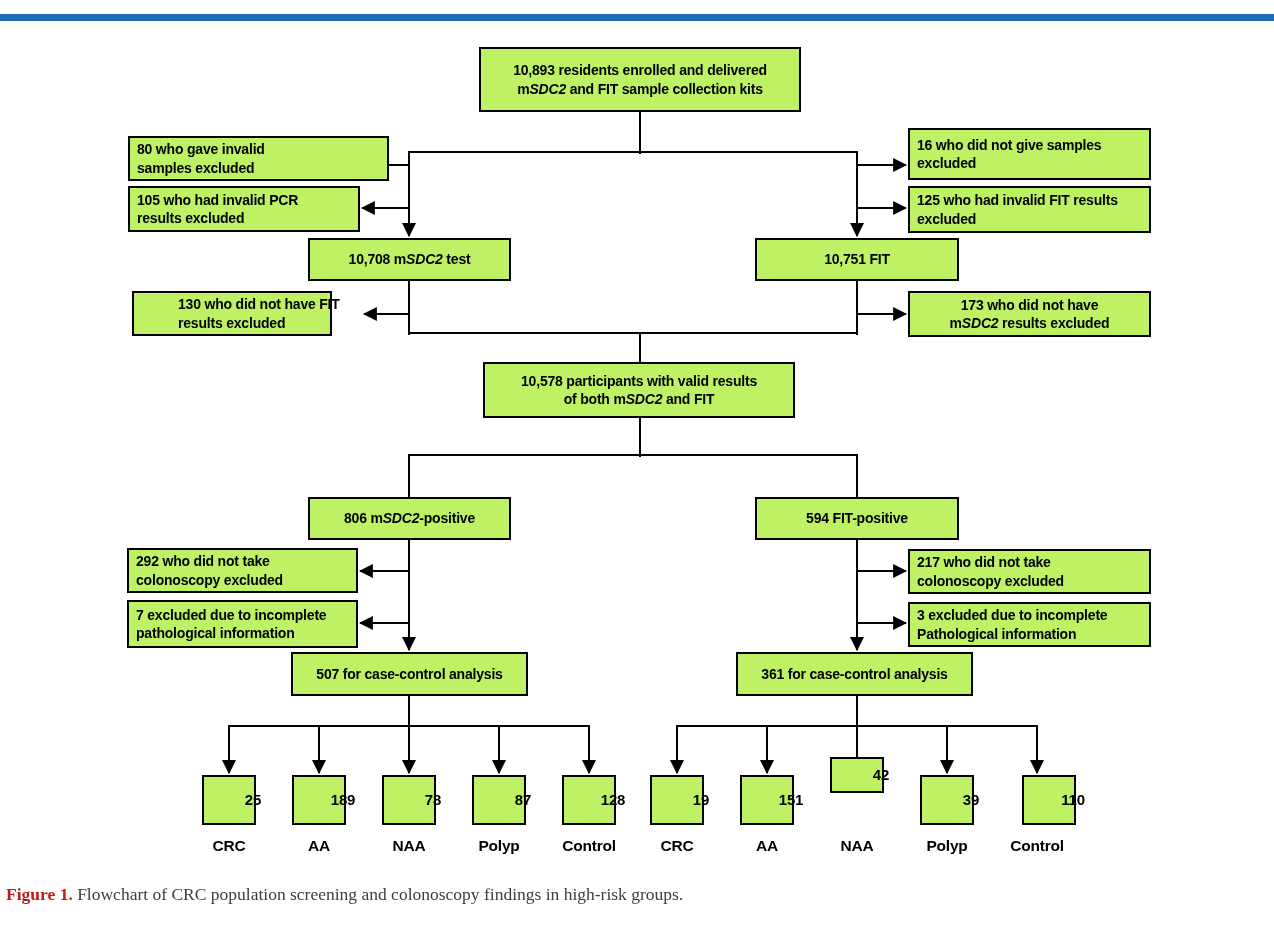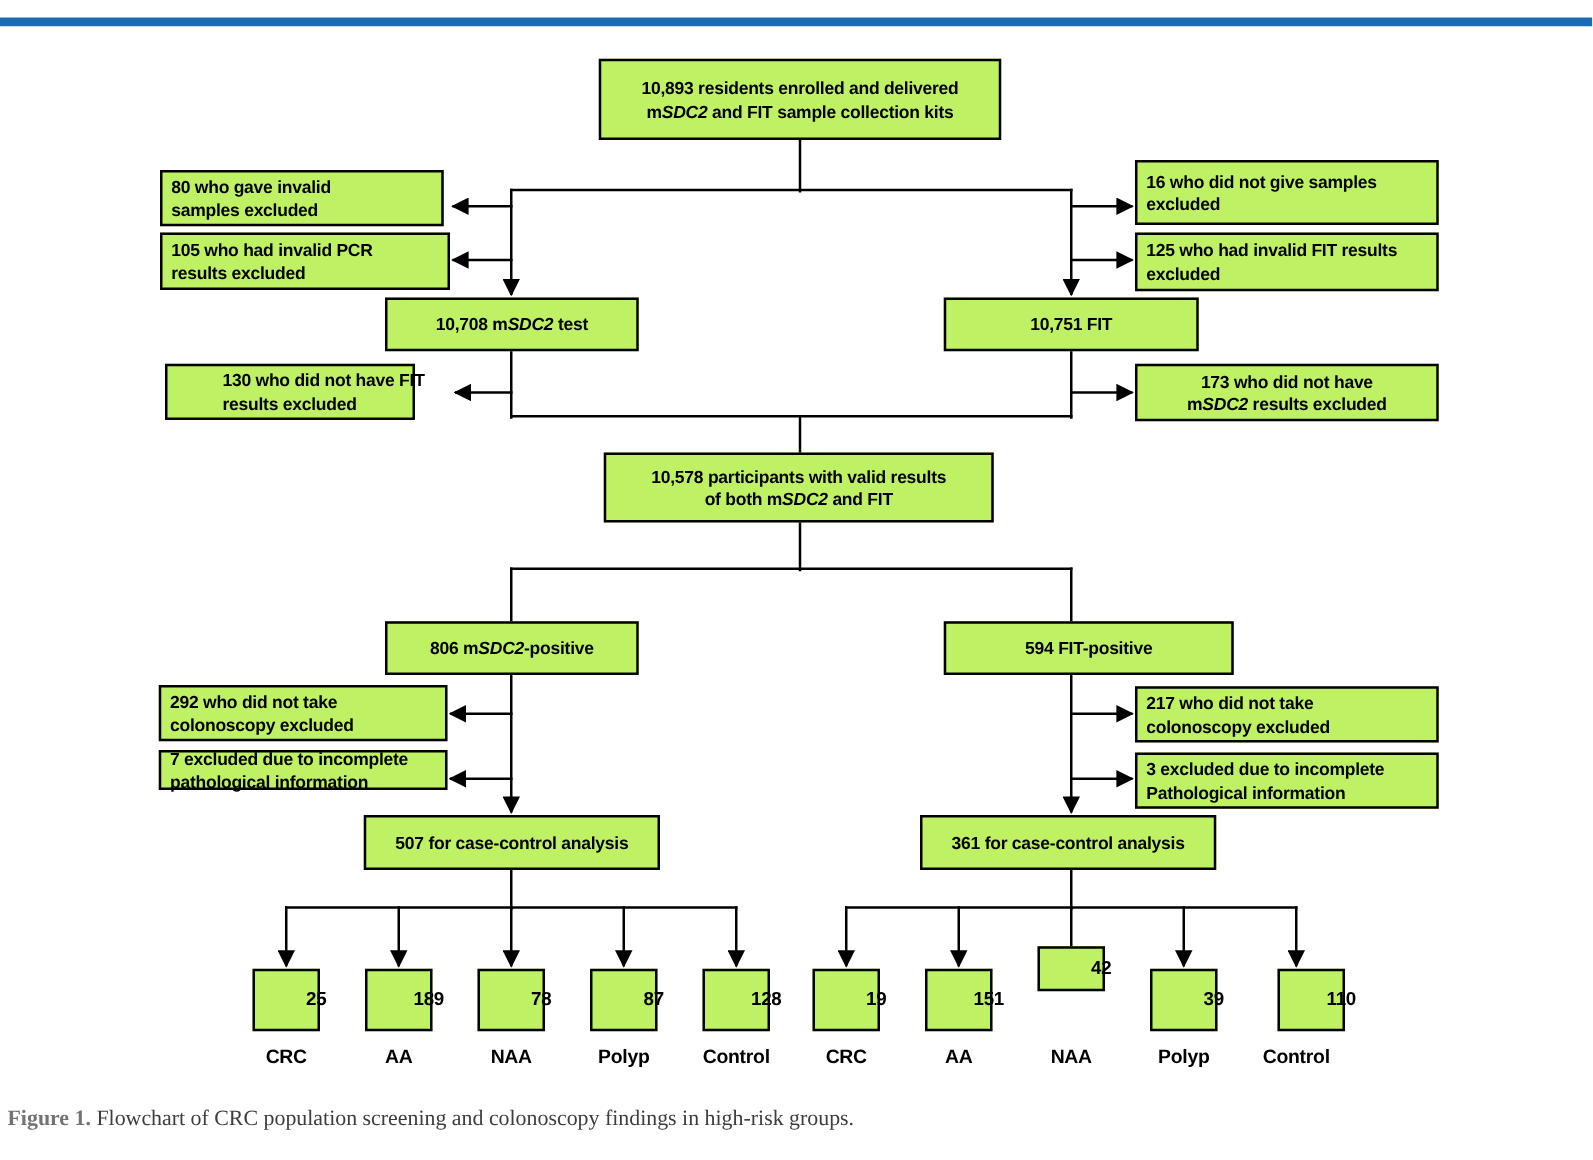--- a/index.html
+++ b/index.html
@@ -67,21 +67,21 @@
         <line x1="677" y1="726" x2="677" y2="772" stroke="#000000" stroke-width="2" stroke-linecap="square" marker-end="url(#arr)"></line>
         <line x1="767" y1="726" x2="767" y2="772" stroke="#000000" stroke-width="2" stroke-linecap="square" marker-end="url(#arr)"></line>
         <line x1="857" y1="726" x2="857" y2="772" stroke="#000000" stroke-width="2" stroke-linecap="square" marker-end="url(#arr)"></line>
         <line x1="947" y1="726" x2="947" y2="772" stroke="#000000" stroke-width="2" stroke-linecap="square" marker-end="url(#arr)"></line>
         <line x1="1037" y1="726" x2="1037" y2="772" stroke="#000000" stroke-width="2" stroke-linecap="square" marker-end="url(#arr)"></line>
       </svg>
       <div class="node" style="left: 479px; top: 47px; width: 322px; height: 65px;">
         <div class="tline">10,893 residents enrolled and delivered</div>
         <div class="tline">m<i>SDC2</i> and FIT sample collection kits</div>
       </div>
-      <div class="node left" style="left: 128px; top: 136px; width: 227px; height: 45px;">
+      <div class="node left" style="left: 128px; top: 136px; width: 261px; height: 45px;">
         <div class="tline">80 who gave invalid</div>
         <div class="tline">samples excluded</div>
       </div>
       <div class="node left" style="left: 128px; top: 186px; width: 232px; height: 46px;">
         <div class="tline">105 who had invalid PCR</div>
         <div class="tline">results excluded</div>
       </div>
       <div class="node left" style="left: 908px; top: 128px; width: 243px; height: 52px;">
         <div class="tline">16 who did not give samples</div>
         <div class="tline">excluded</div>
@@ -104,28 +104,28 @@
         <div class="tline">173 who did not have</div>
         <div class="tline">m<i>SDC2</i> results excluded</div>
       </div>
       <div class="node" style="left: 483px; top: 362px; width: 312px; height: 56px;">
         <div class="tline">10,578 participants with valid results</div>
         <div class="tline">of both m<i>SDC2</i> and FIT</div>
       </div>
       <div class="node" style="left: 308px; top: 497px; width: 203px; height: 43px;">
         <div class="tline">806 m<i>SDC2</i>-positive</div>
       </div>
-      <div class="node" style="left: 755px; top: 497px; width: 232px; height: 43px;">
+      <div class="node" style="left: 755px; top: 497px; width: 204px; height: 43px;">
         <div class="tline">594 FIT-positive</div>
       </div>
       <div class="node left" style="left: 127px; top: 548px; width: 231px; height: 45px;">
         <div class="tline">292 who did not take</div>
         <div class="tline">colonoscopy excluded</div>
       </div>
-      <div class="node left" style="left: 127px; top: 600px; width: 231px; height: 32px;">
+      <div class="node left" style="left: 127px; top: 600px; width: 231px; height: 48px;">
         <div class="tline">7 excluded due to incomplete</div>
         <div class="tline">pathological information</div>
       </div>
       <div class="node left" style="left: 908px; top: 549px; width: 243px; height: 45px;">
         <div class="tline">217 who did not take</div>
         <div class="tline">colonoscopy excluded</div>
       </div>
       <div class="node left" style="left: 908px; top: 602px; width: 243px; height: 45px;">
         <div class="tline">3 excluded due to incomplete</div>
         <div class="tline">Pathological information</div>
@@ -191,15 +191,15 @@
         <div class="tline">NAA</div>
       </div>
       <div class="node cat" style="left: 912px; top: 835px; width: 70px; height: 22px;">
         <div class="tline">Polyp</div>
       </div>
       <div class="node cat" style="left: 1002px; top: 835px; width: 70px; height: 22px;">
         <div class="tline">Control</div>
       </div>
     </div>
   <div class="caption">
-    <span class="cap-label" style="color: #737373;">Figure 1.</span><span class="cap-text"> Flowchart of CRC population screening and colonoscopy findings in high-risk groups.</span>
+    <span class="cap-label" style="color: #b91c1c;">Figure 1.</span><span class="cap-text"> Flowchart of CRC population screening and colonoscopy findings in high-risk groups.</span>
   </div>
 </div>
 
 </body></html>

